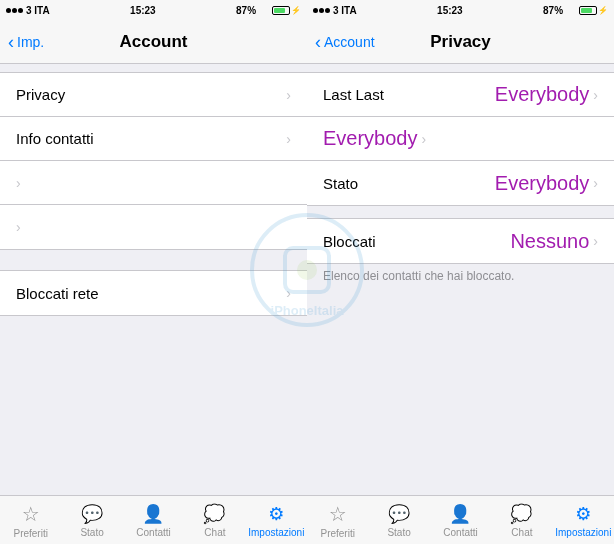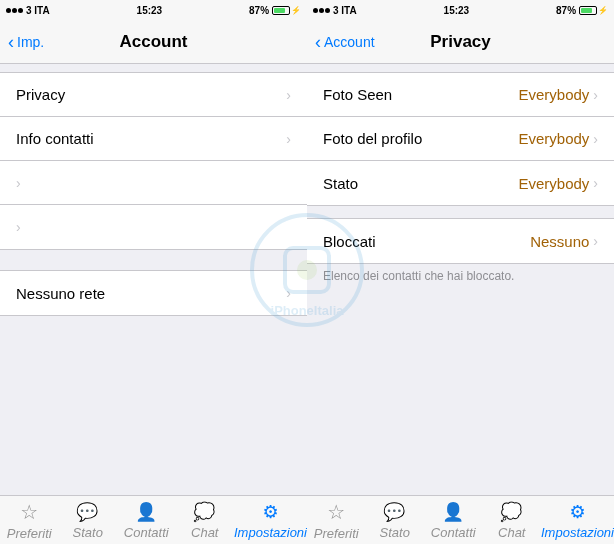--- a/index.html
+++ b/index.html
@@ -50,21 +50,21 @@
       display: flex;
       align-items: center;
       justify-content: space-between;
       padding: 6px 6px;
       font-size: 10px;
       font-weight: 600;
       color: #000;
       flex-shrink: 0;
     }
     .status-left { display: flex; align-items: center; gap: 3px; }
-    .status-right { display: flex; align-items: center; gap: 3px; }
+    .status-right { display: flex; align-items: center; gap: 16px; }
     .signal-dots { display: flex; gap: 1px; }
     .signal-dot {
       width: 5px; height: 5px;
       border-radius: 50%;
       background: #000;
     }
     .battery {
       display: inline-flex;
       align-items: center;
       gap: 1px;
@@ -158,22 +158,22 @@
     .row-label {
       font-size: 15px;
       color: #000;
     }
     .row-right {
       display: flex;
       align-items: center;
       gap: 4px;
     }
     .row-value {
-      font-size: 15px;
-      color: #a16207;
+      font-size: 20px;
+      color: #a21caf;
     }
     .row-chevron {
       color: #c7c7cc;
       font-size: 14px;
     }
 
     
     .info-row {
       padding: 5px 16px;
       background: #efeff4;
@@ -201,23 +201,22 @@
       cursor: pointer;
     }
     .tab-icon {
       font-size: 20px;
       color: #929292;
     }
     .tab-icon.active {
       color: #007aff;
     }
     .tab-label {
-      font-size: 13px;
+      font-size: 10px;
       color: #929292;
-      font-style: italic;
     }
     .tab-label.active {
       color: #007aff;
     }
   </style>
 </head>
 <body>
 
 <div class="watermark">
   <svg class="watermark-logo" viewBox="0 0 120 120" xmlns="http://www.w3.org/2000/svg">
@@ -282,21 +281,21 @@
       </div>
       <div class="row">
         <div class="row-right">
           <span class="row-chevron">›</span>
         </div>
       </div>
     </div>
 
     <div class="section-group" style="margin-top:20px;">
       <div class="row">
-        <span class="row-label">Nessuno rete</span>
+        <span class="row-label">Bloccati rete</span>
         <div class="row-right">
           <span class="row-chevron">›</span>
         </div>
       </div>
     </div>
   </div>
 
   <div class="tab-bar">
     <div class="tab-item">
       <span class="tab-icon">☆</span>
@@ -350,28 +349,27 @@
       <span>Account</span>
     </div>
     <span class="nav-title">Privacy</span>
     <div class="nav-right"></div>
   </div>
 
   <div class="content">
 
     <div class="section-group first-group">
       <div class="row">
-        <span class="row-label">Foto Seen</span>
+        <span class="row-label">Last Last</span>
         <div class="row-right">
           <span class="row-value">Everybody</span>
           <span class="row-chevron">›</span>
         </div>
       </div>
       <div class="row">
-        <span class="row-label">Foto del profilo</span>
         <div class="row-right">
           <span class="row-value">Everybody</span>
           <span class="row-chevron">›</span>
         </div>
       </div>
       <div class="row">
         <span class="row-label">Stato</span>
         <div class="row-right">
           <span class="row-value">Everybody</span>
           <span class="row-chevron">›</span>

